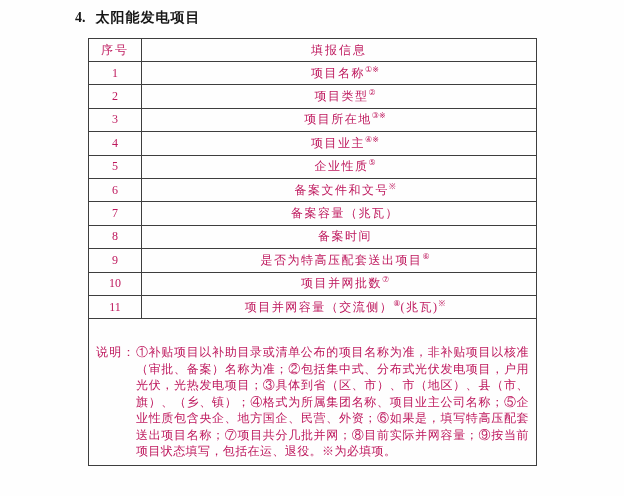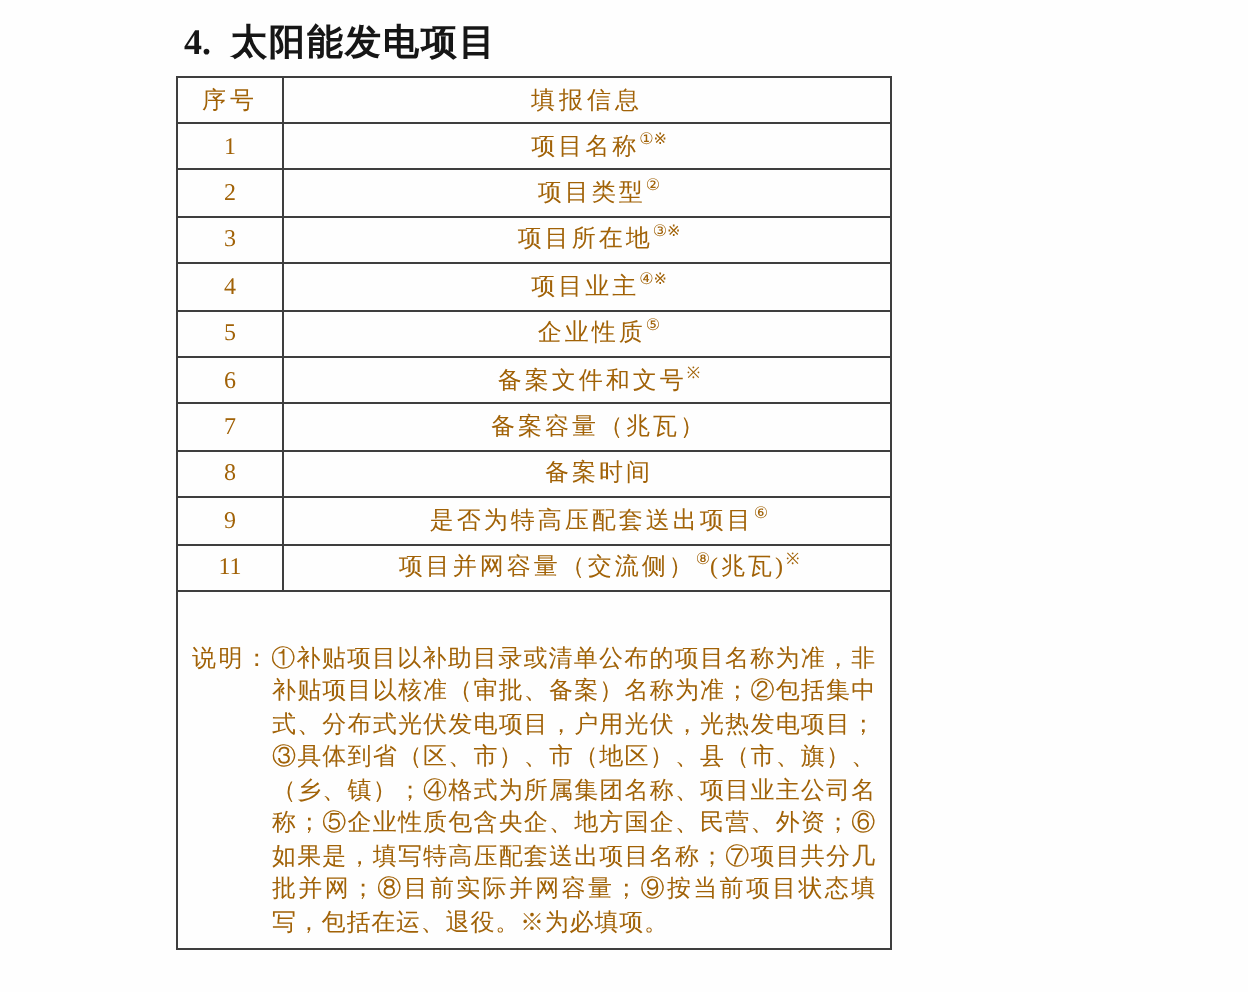--- a/index.html
+++ b/index.html
@@ -10,35 +10,35 @@
     color: #1c1c1c;
     overflow: hidden;
   }
   .page {
     position: relative;
     width: 624px; height: 496px;
     background: #fefefe;
   }
   .section-title {
     position: absolute;
-    left: 92px; top: 9px;
-    font-size: 18px;
+    left: 75px; top: 9px;
+    font-size: 14px;
     font-weight: bold;
     letter-spacing: 1px;
     color: #161616;
   }
   .section-title .num { margin-right: 10px; letter-spacing: 0; }
   table.form-table {
     position: absolute;
     left: 88px; top: 38px;
-    width: 358px;
+    width: 449px;
     border-collapse: collapse;
     table-layout: fixed;
     font-size: 12px;
-    color: #a16207;
+    color: #be185d;
   }
   table.form-table th,
   table.form-table td {
     border: 1px solid #3e3e3e;
     vertical-align: middle;
   }
   th.col-num-h, td.col-num { width: 53px; text-align: center; }
   th.col-info-h { text-align: center; }
   th { font-weight: normal; height: 23px; letter-spacing: 2px; }
   tbody td { height: 23.4px; }
@@ -113,20 +113,24 @@
         </tr>
         <tr>
           <td class="col-num">8</td>
           <td class="col-info">备案时间</td>
         </tr>
         <tr>
           <td class="col-num">9</td>
           <td class="col-info">是否为特高压配套送出项目<sup>⑥</sup></td>
         </tr>
         <tr>
+          <td class="col-num">10</td>
+          <td class="col-info">项目并网批数<sup>⑦</sup></td>
+        </tr>
+        <tr>
           <td class="col-num">11</td>
           <td class="col-info">项目并网容量（交流侧）<sup>⑧</sup>(兆瓦)<sup>※</sup></td>
         </tr>
       </tbody>
     <tfoot>
       <tr>
         <td class="notes-cell" colspan="2">
           <div class="notes-wrap">
             <span class="notes-label">说明：</span><span>①补贴项目以补助目录或清单公布的项目名称为准，非补贴项目以核准（审批、备案）名称为准；②包括集中式、分布式光伏发电项目，户用光伏，光热发电项目；③具体到省（区、市）、市（地区）、县（市、旗）、（乡、镇）；④格式为所属集团名称、项目业主公司名称；⑤企业性质包含央企、地方国企、民营、外资；⑥如果是，填写特高压配套送出项目名称；⑦项目共分几批并网；⑧目前实际并网容量；⑨按当前项目状态填写，包括在运、退役。※为必填项。</span>
           </div>

